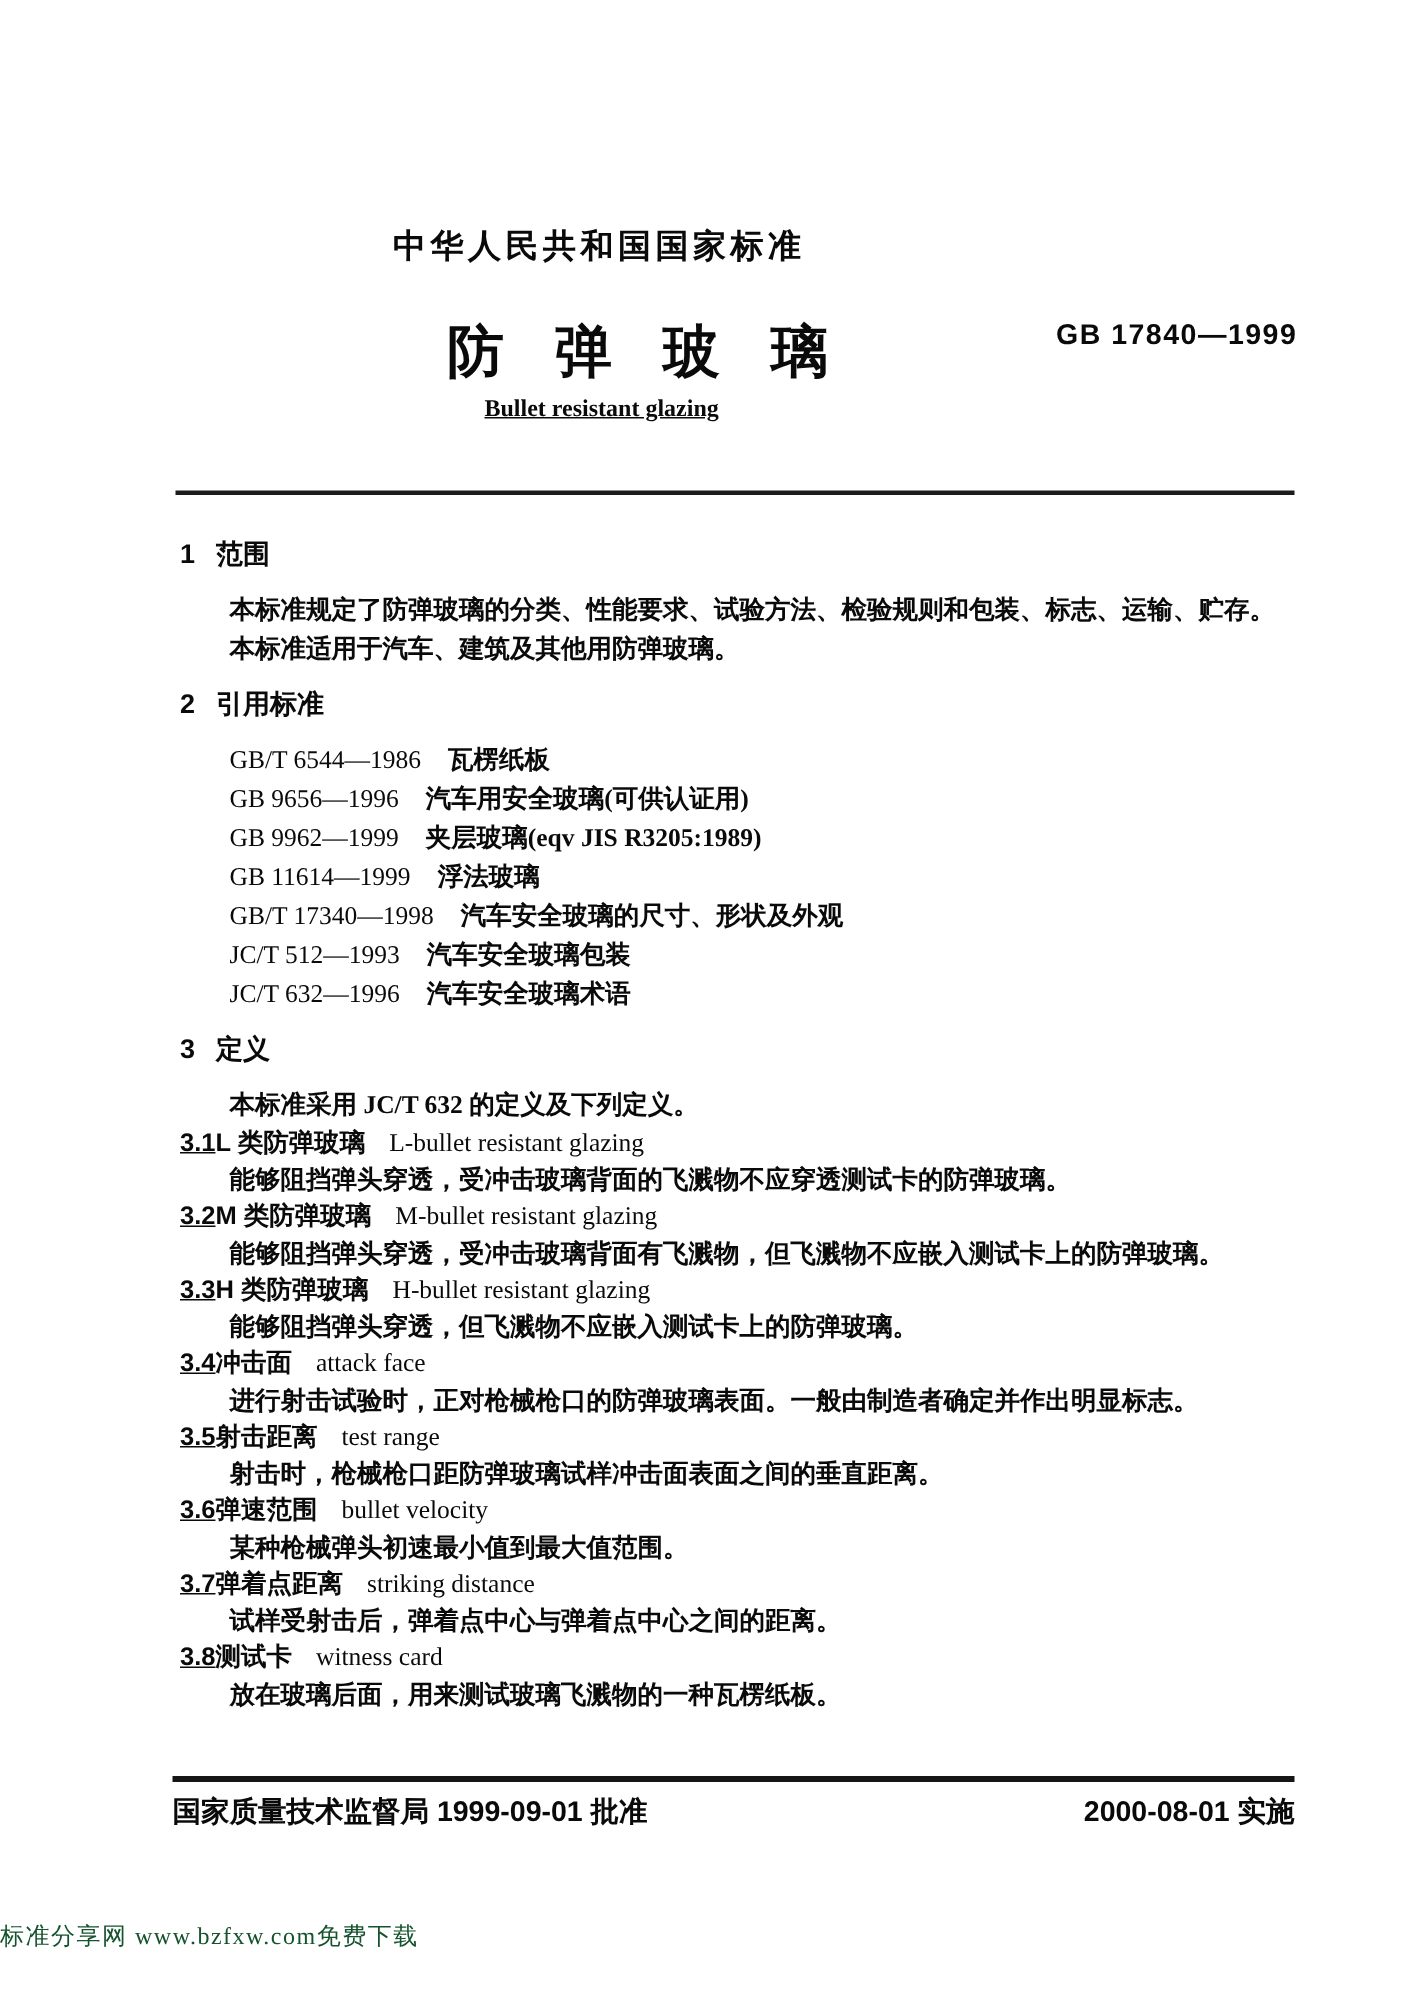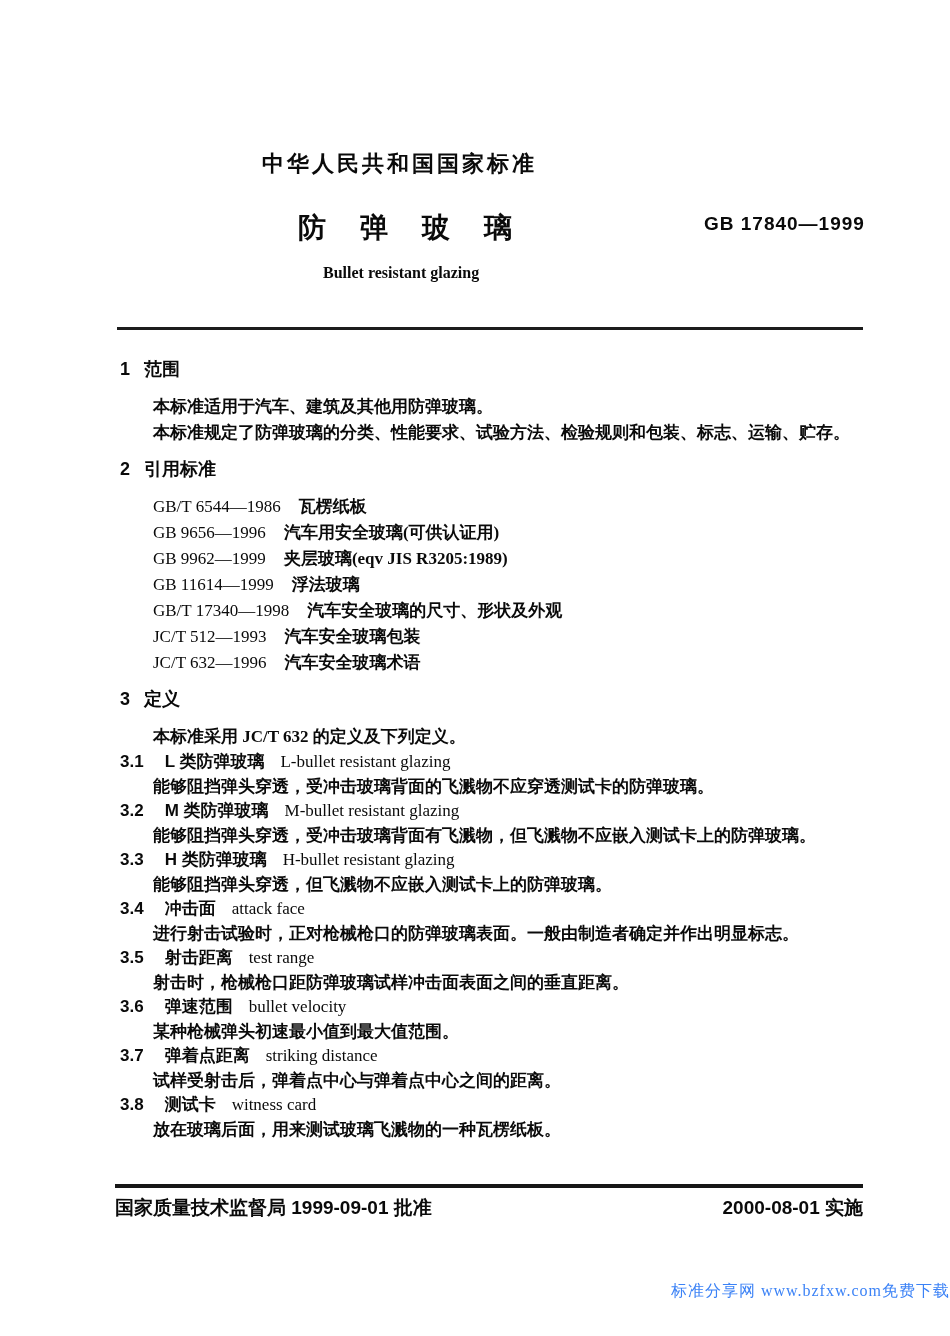--- a/index.html
+++ b/index.html
@@ -16,34 +16,35 @@
   
   .std-title {
     position:absolute; left:262px; top:149px;
     font-family:"Liberation Sans", sans-serif;
     font-size:22px; font-weight:bold; letter-spacing:3px;
     white-space:nowrap;
   }
   .cn-title {
     position:absolute; left:298px; top:209px;
     font-family:"Liberation Sans", sans-serif;
-    font-size:28px; font-weight:bold; letter-spacing:34px;
+    font-size:38px; font-weight:bold; letter-spacing:34px;
     white-space:nowrap;
   }
   .std-code {
     position:absolute; left:704px; top:213px;
     font-family:"Liberation Sans", sans-serif;
     font-size:19px; font-weight:bold; letter-spacing:1px;
     white-space:nowrap;
   }
   .en-title {
     position:absolute; left:323px; top:264px;
     font-family:"Liberation Serif", serif;
     font-size:16px; font-weight:bold;
     white-space:nowrap;
+    text-decoration:underline;
   }
   .header-rule {
     position:absolute; left:117px; top:327px;
     width:746px; height:3px; background:#1c1c1c;
   }
   
   .doc-body {
     position:absolute; left:120px; top:346px; width:740px;
     font-size:17px; font-weight:bold; line-height:26px;
   }
@@ -54,65 +55,65 @@
   }
   .sec-num { margin-right:14px; }
   .body-line { margin:0; }
   .indent { text-indent:33px; }
   .ref-line { padding-left:33px; margin:0; font-weight:bold; }
   .ref-code { font-weight:normal; font-family:"Liberation Serif", serif; margin-right:18px; }
   .def-block { line-height:24.5px; }
   .def-heading { margin:0; }
   .def-num {
     font-family:"Liberation Sans", sans-serif;
-    font-weight:bold; margin-right:21px;
+    font-weight:bold; margin-right:0;text-decoration:underline;
   }
   .def-cn { font-family:"Liberation Sans", sans-serif; font-weight:bold; }
   .def-en {
     font-family:"Liberation Serif", serif;
     font-weight:normal; margin-left:16px;
   }
   .def-body { margin:0; padding-left:33px; }
   
   .footer-rule {
     position:absolute; left:115px; top:1184px;
     width:748px; height:4px; background:#161616;
   }
   .footer-row {
     position:absolute; left:115px; top:1195px; width:748px;
     display:flex; justify-content:space-between;
     font-family:"Liberation Sans", sans-serif;
     font-size:19px; font-weight:bold;align-items:flex-end;
   }
   .watermark {
     position:absolute; left:0; top:1281px; width:950px;
-    text-align:right;
+    text-align:left;
     font-family:"Liberation Serif", serif;
     font-size:16px; font-weight:normal;
-    color:#3b82f6; letter-spacing:1px;
+    color:#14532d; letter-spacing:1px;
   }
 </style>
 </head>
 <body>
 
 <div class="page">
 
   <div class="std-title">中华人民共和国国家标准</div>
   <div class="cn-title">防弹玻璃</div>
   <div class="std-code">GB 17840—1999</div>
   <div class="en-title">Bullet resistant glazing</div>
   <div class="header-rule"></div>
 
   <div class="doc-body">
 
     <div class="sec-heading">
       <span class="sec-num">1</span><span class="sec-title">范围</span>
     </div>
+    <p class="body-line indent">本标准规定了防弹玻璃的分类、性能要求、试验方法、检验规则和包装、标志、运输、贮存。</p>
     <p class="body-line indent">本标准适用于汽车、建筑及其他用防弹玻璃。</p>
-    <p class="body-line indent">本标准规定了防弹玻璃的分类、性能要求、试验方法、检验规则和包装、标志、运输、贮存。</p>
 
     <div class="sec-heading">
       <span class="sec-num">2</span><span class="sec-title">引用标准</span>
     </div>
     <p class="ref-line">
       <span class="ref-code">GB/T 6544—1986</span><span class="ref-title">瓦楞纸板</span>
     </p>
     <p class="ref-line">
       <span class="ref-code">GB 9656—1996</span><span class="ref-title">汽车用安全玻璃(可供认证用)</span>
     </p>

